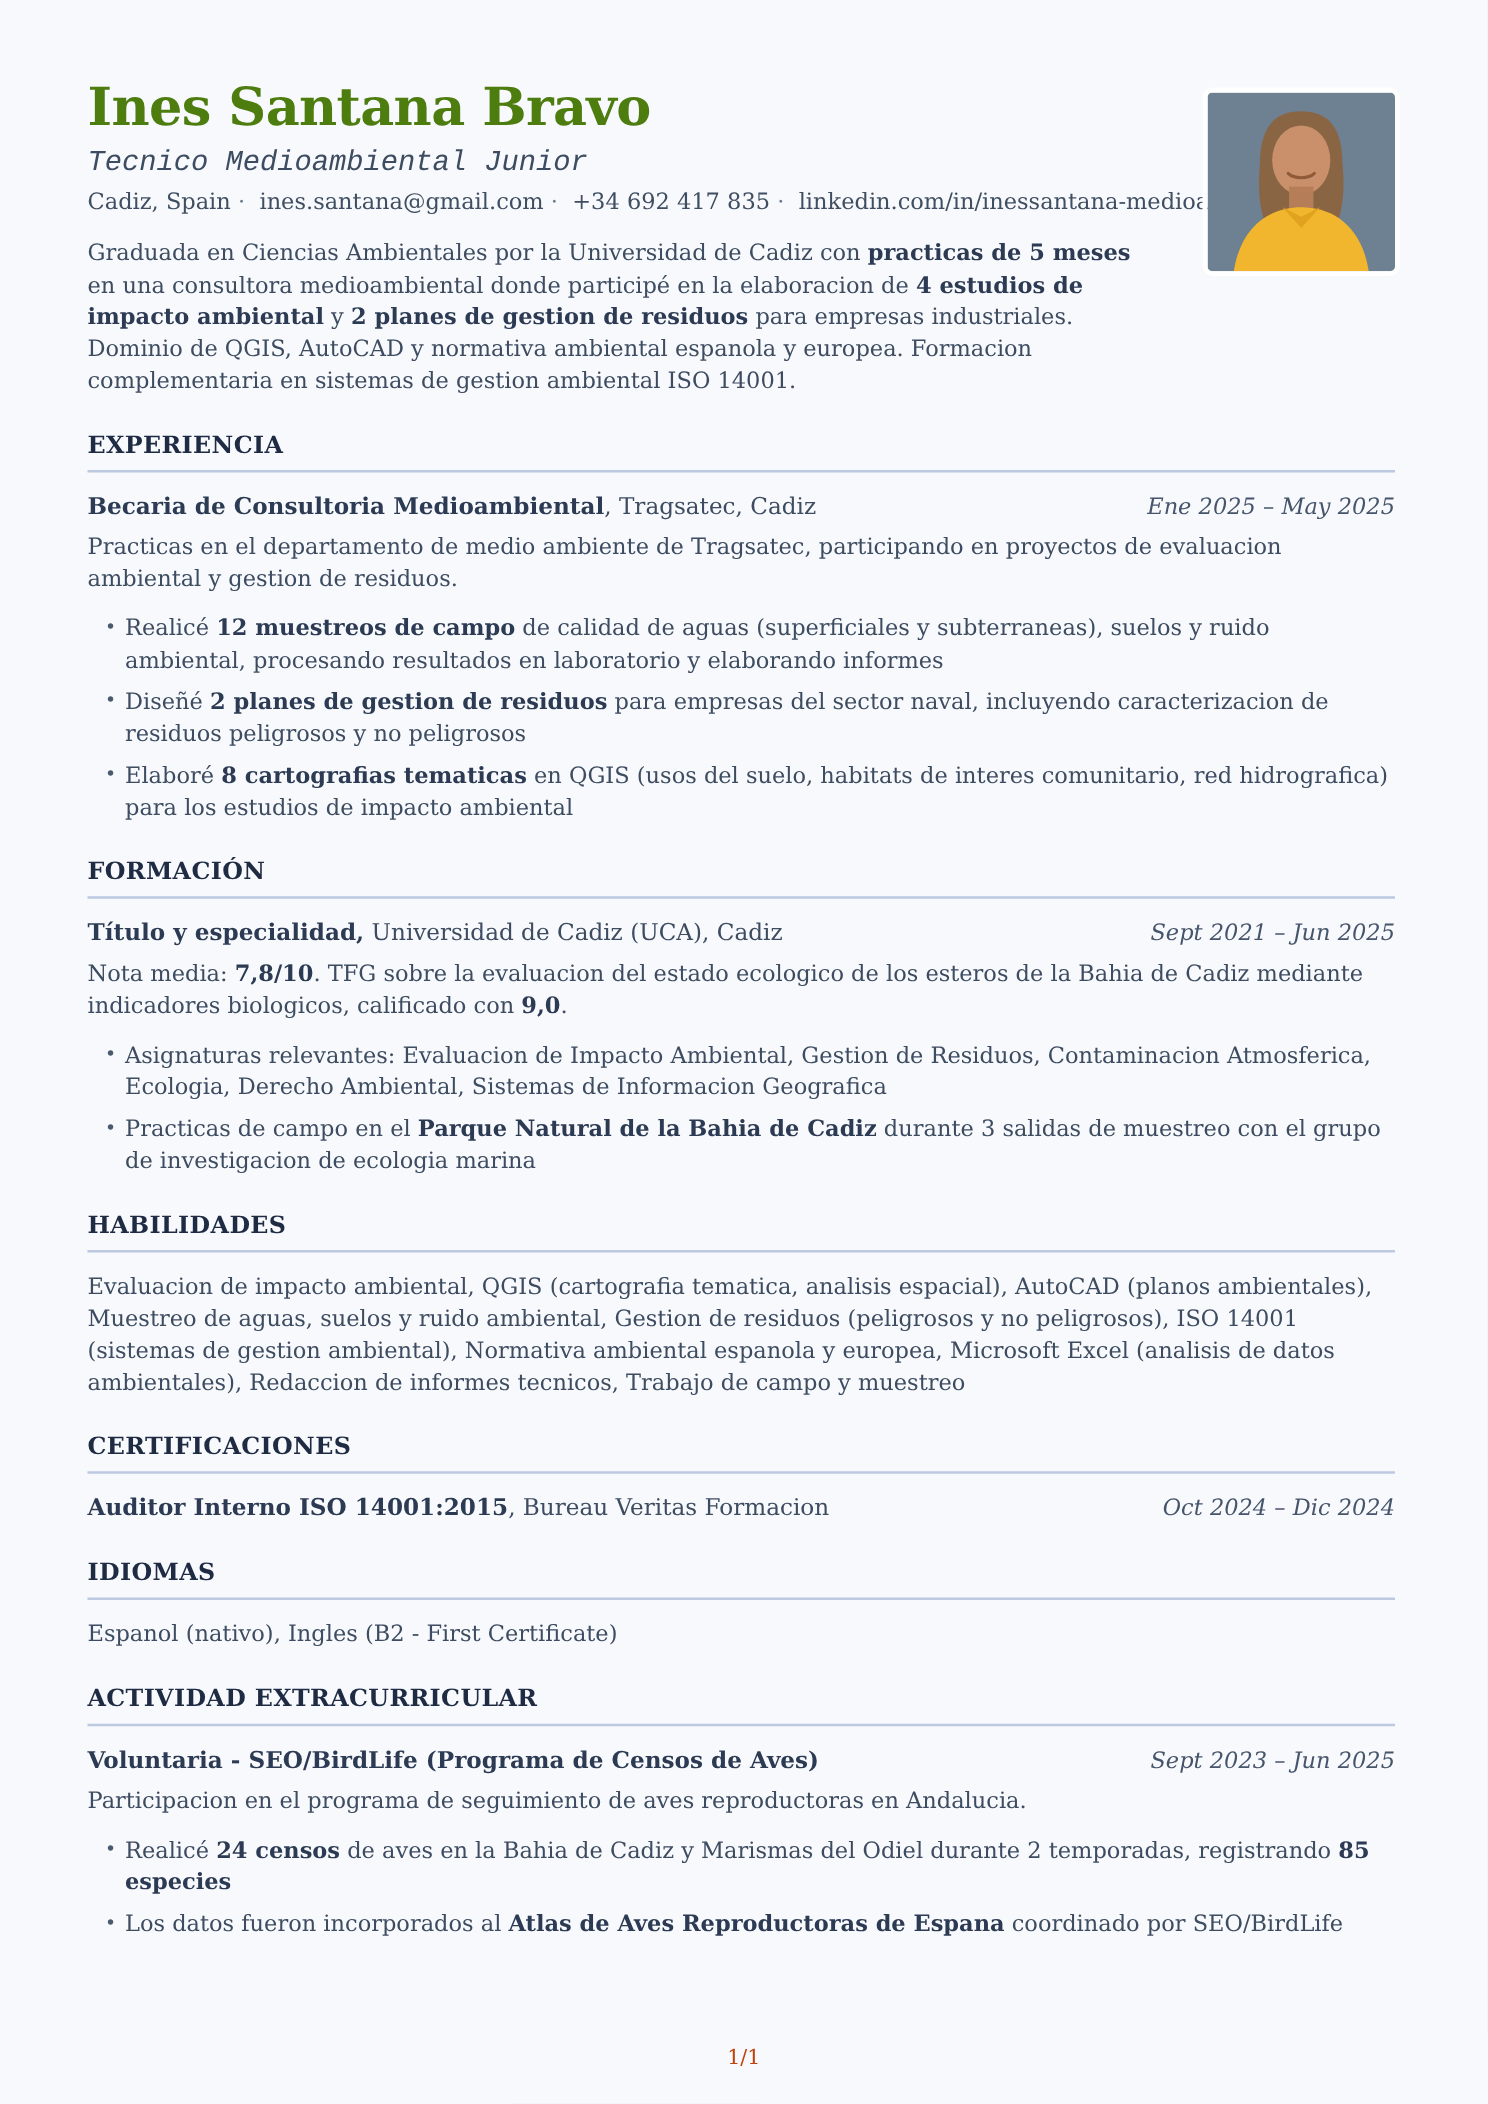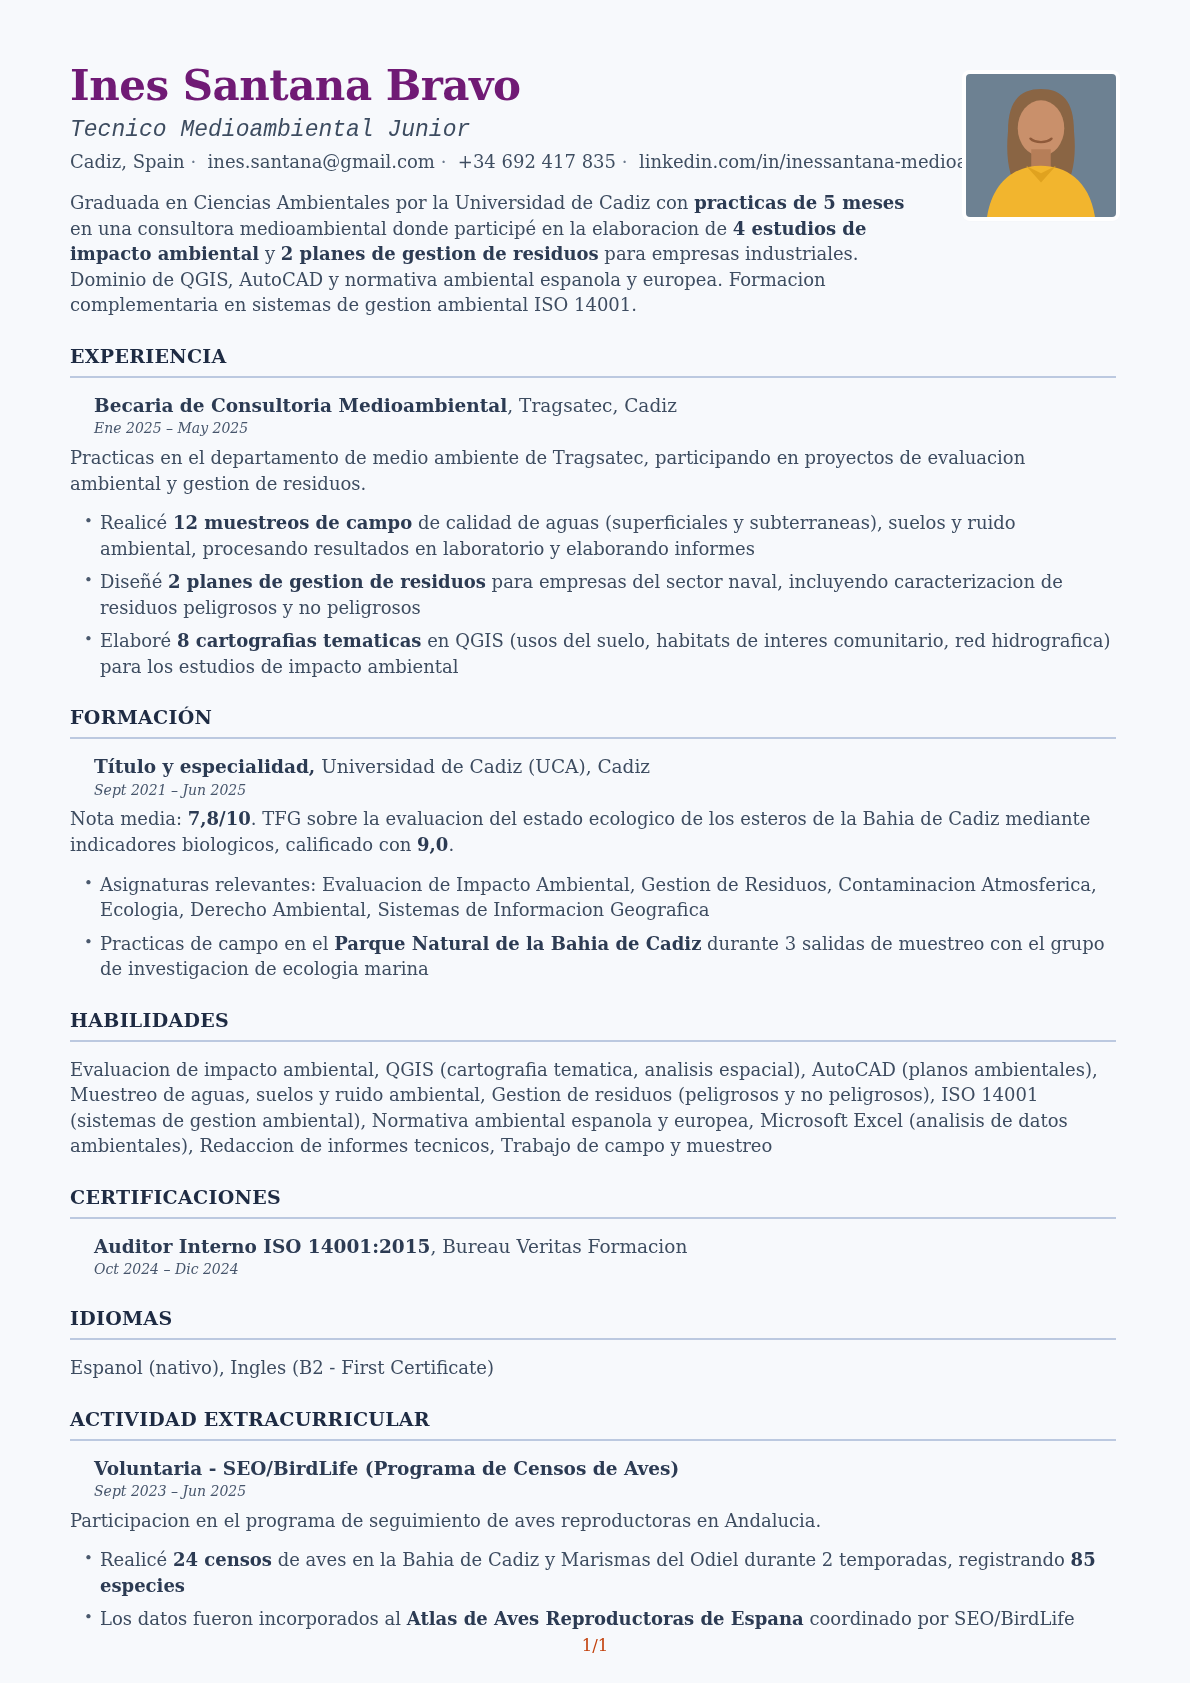--- a/index.html
+++ b/index.html
@@ -9,21 +9,21 @@
     background:#f7f9fc;color:#3d4c60;
     font-family:"DejaVu Serif", serif;
     box-sizing:border-box;
     padding:64px 74px 0 70px;
     overflow:hidden;
   }
   b{font-weight:700;color:#2c3b53;}
   
   .hdr{position:relative;}
   .name{
-    font-size:42px;line-height:1.05;font-weight:700;color:#701a75;
+    font-size:42px;line-height:1.05;font-weight:700;color:#4d7c0f;
     margin:0;letter-spacing:-0.5px;
   }
   .job-title{
     font-size:23px;font-style:italic;color:#3d4c60;margin-top:9px;font-family:Liberation Mono, monospace;
   }
   .contact{font-size:18px;color:#3f4e61;margin-top:8px;white-space:nowrap;}
   .contact-item{display:inline;}
   .contact-item + .contact-item::before{content:"\00a0\00b7\00a0\00a0";color:#6b7a8d;}
   .photo{
     position:absolute;top:10px;right:0;width:150px;height:143px;
@@ -32,24 +32,24 @@
   .summary{
     width:860px;margin-top:18px;font-size:18px;line-height:1.42;
   }
   
   .section{margin-top:27px;}
   .section-title{
     font-size:19px;font-weight:700;color:#1e2b43;letter-spacing:0.3px;
     padding-bottom:9px;border-bottom:2px solid #bcc9e0;margin:0;
   }
   .section-body{margin-top:15px;font-size:18px;line-height:1.42;}
-  .entry-head{display:flex;justify-content:space-between;align-items:baseline;font-size:18.5px;flex-direction:column;}
+  .entry-head{display:flex;justify-content:space-between;align-items:baseline;font-size:18.5px;}
   .entry-left{min-width:0;}
   .entry-name{font-weight:700;color:#2c3b53;}
-  .entry-date{font-style:italic;color:#46556b;font-size:14px;white-space:nowrap;margin-left:24px;}
+  .entry-date{font-style:italic;color:#46556b;font-size:18px;white-space:nowrap;margin-left:24px;}
   .entry-desc{margin-top:6px;}
   ul.bullets{margin:14px 0 0 0;padding:0 0 0 30px;list-style:none;}
   ul.bullets li{position:relative;margin-bottom:8px;}
   ul.bullets li::before{
     content:"\2022";position:absolute;left:-16px;top:1px;color:#4a596d;font-size:15px;
   }
   .plain-par{margin-top:2px;}
   .footer{
     position:absolute;bottom:28px;left:0;width:100%;text-align:center;
     font-size:16.5px;color:#c2410c;

